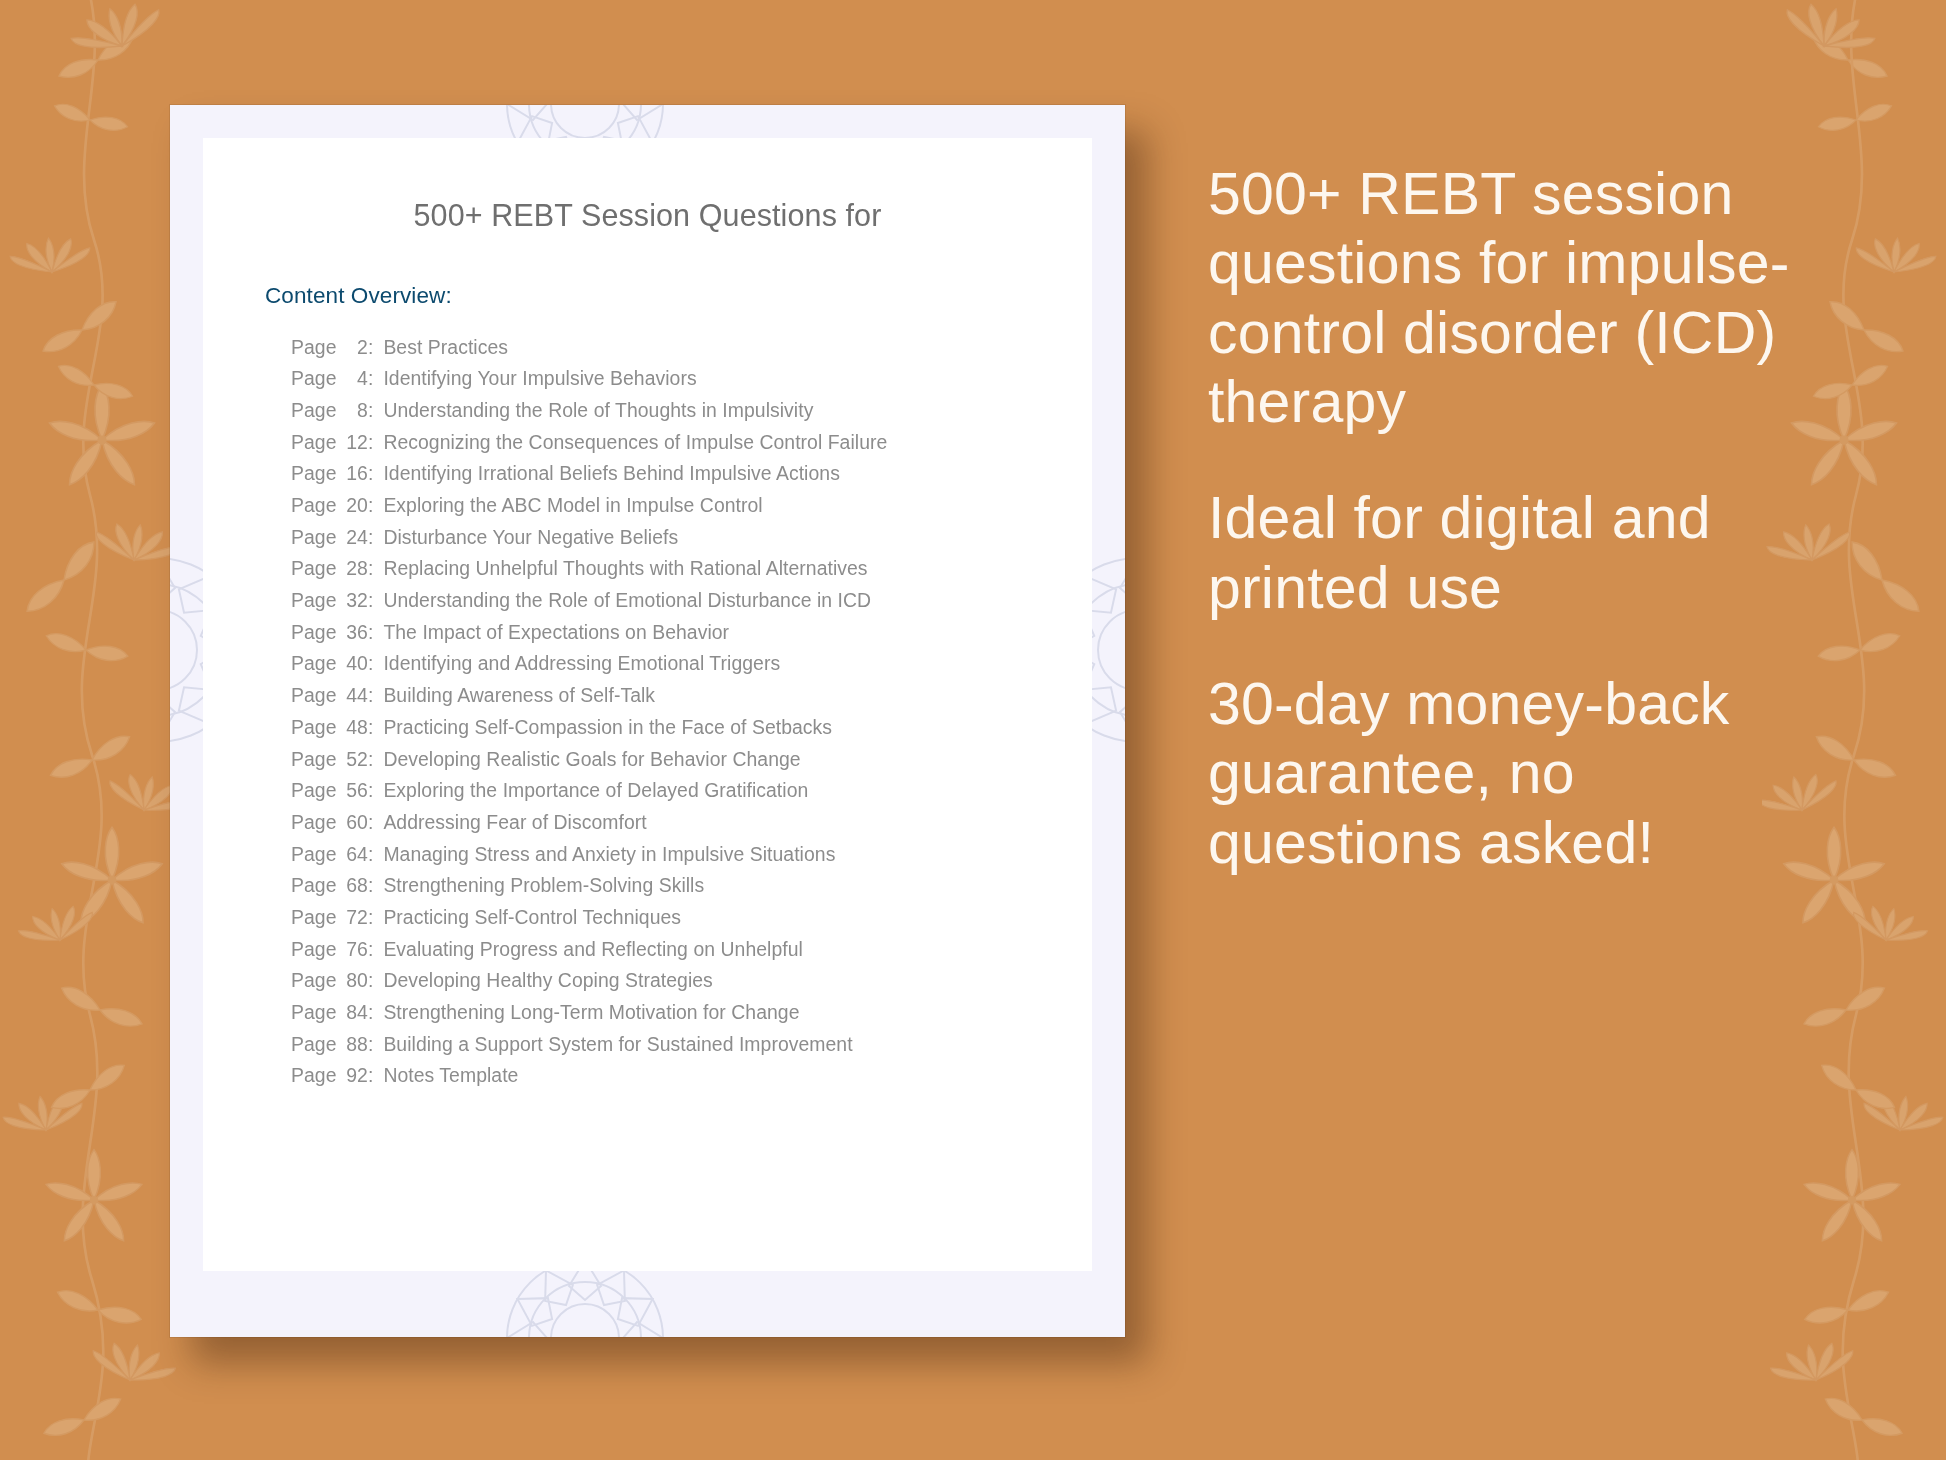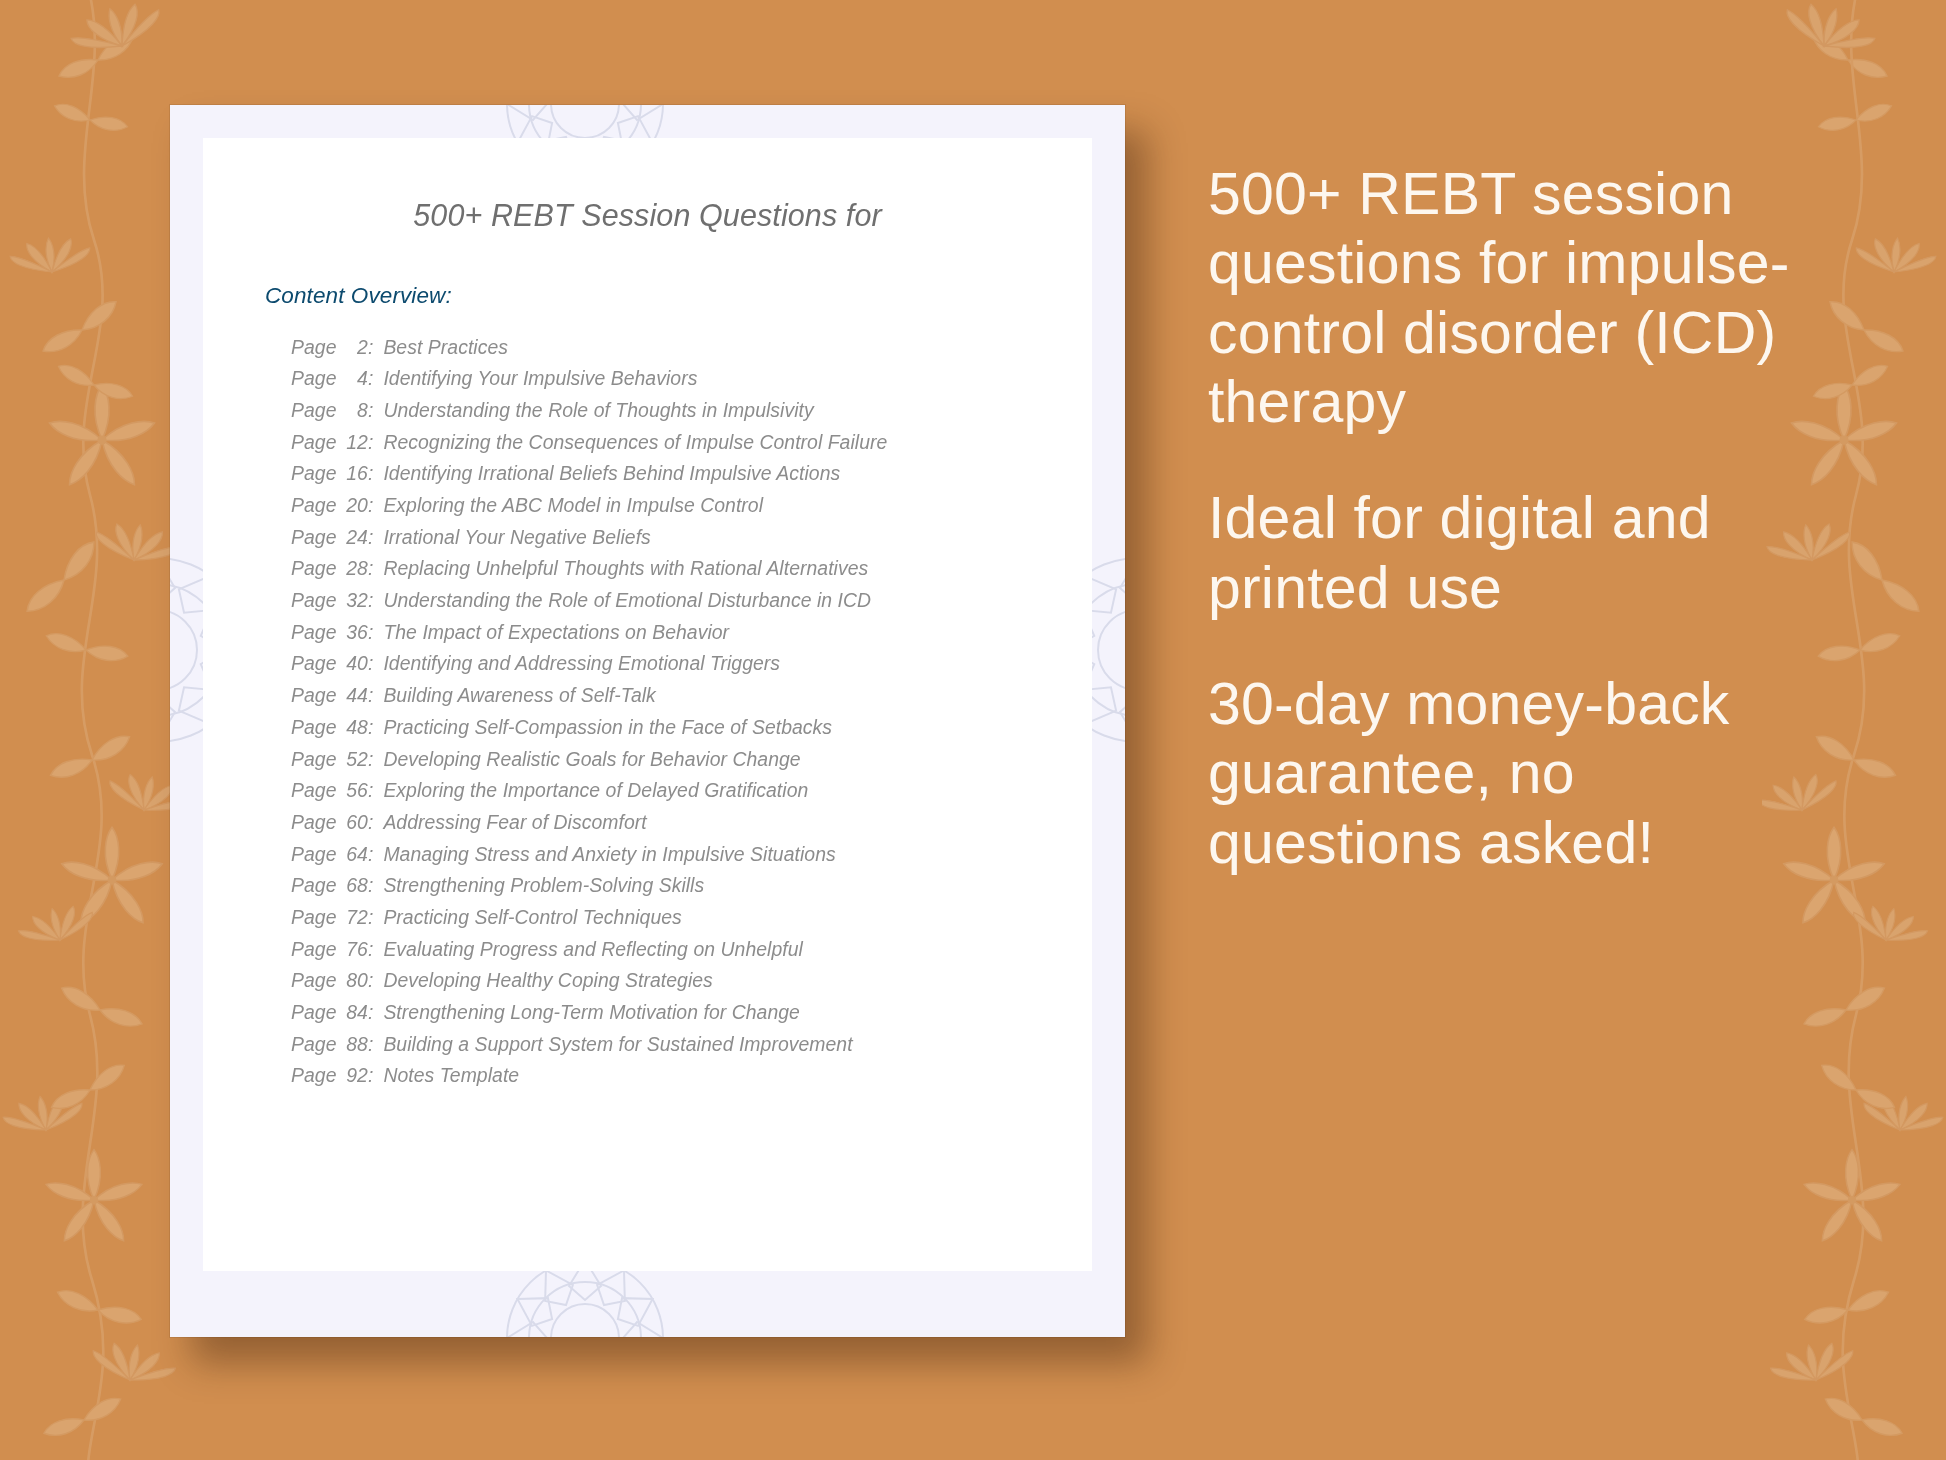--- a/index.html
+++ b/index.html
@@ -54,21 +54,20 @@
   }
 
   .page-inner {
     position: absolute;
     left: 33px;
     top: 33px;
     width: 889px;
     height: 1133px;
     background: #ffffff;
     z-index: 2;
-    font-style: italic;
   }
 
   
   .doc-title {
     margin-top: 57px;
     text-align: center;
     font-size: 30.5px;
     font-weight: 400;
     line-height: 1.36;
     color: #6f6f6f;
@@ -342,21 +341,21 @@
         <li class="toc-row">
           <span class="toc-page-label">Page </span>
           <span class="toc-page-num">20</span>
           <span class="toc-colon">:</span>
           <span class="toc-title">Exploring the ABC Model in Impulse Control</span>
         </li>
         <li class="toc-row">
           <span class="toc-page-label">Page </span>
           <span class="toc-page-num">24</span>
           <span class="toc-colon">:</span>
-          <span class="toc-title">Irrational Your Negative Beliefs</span>
+          <span class="toc-title">Disturbance Your Negative Beliefs</span>
         </li>
         <li class="toc-row">
           <span class="toc-page-label">Page </span>
           <span class="toc-page-num">28</span>
           <span class="toc-colon">:</span>
           <span class="toc-title">Replacing Unhelpful Thoughts with Rational Alternatives</span>
         </li>
         <li class="toc-row">
           <span class="toc-page-label">Page </span>
           <span class="toc-page-num">32</span>

